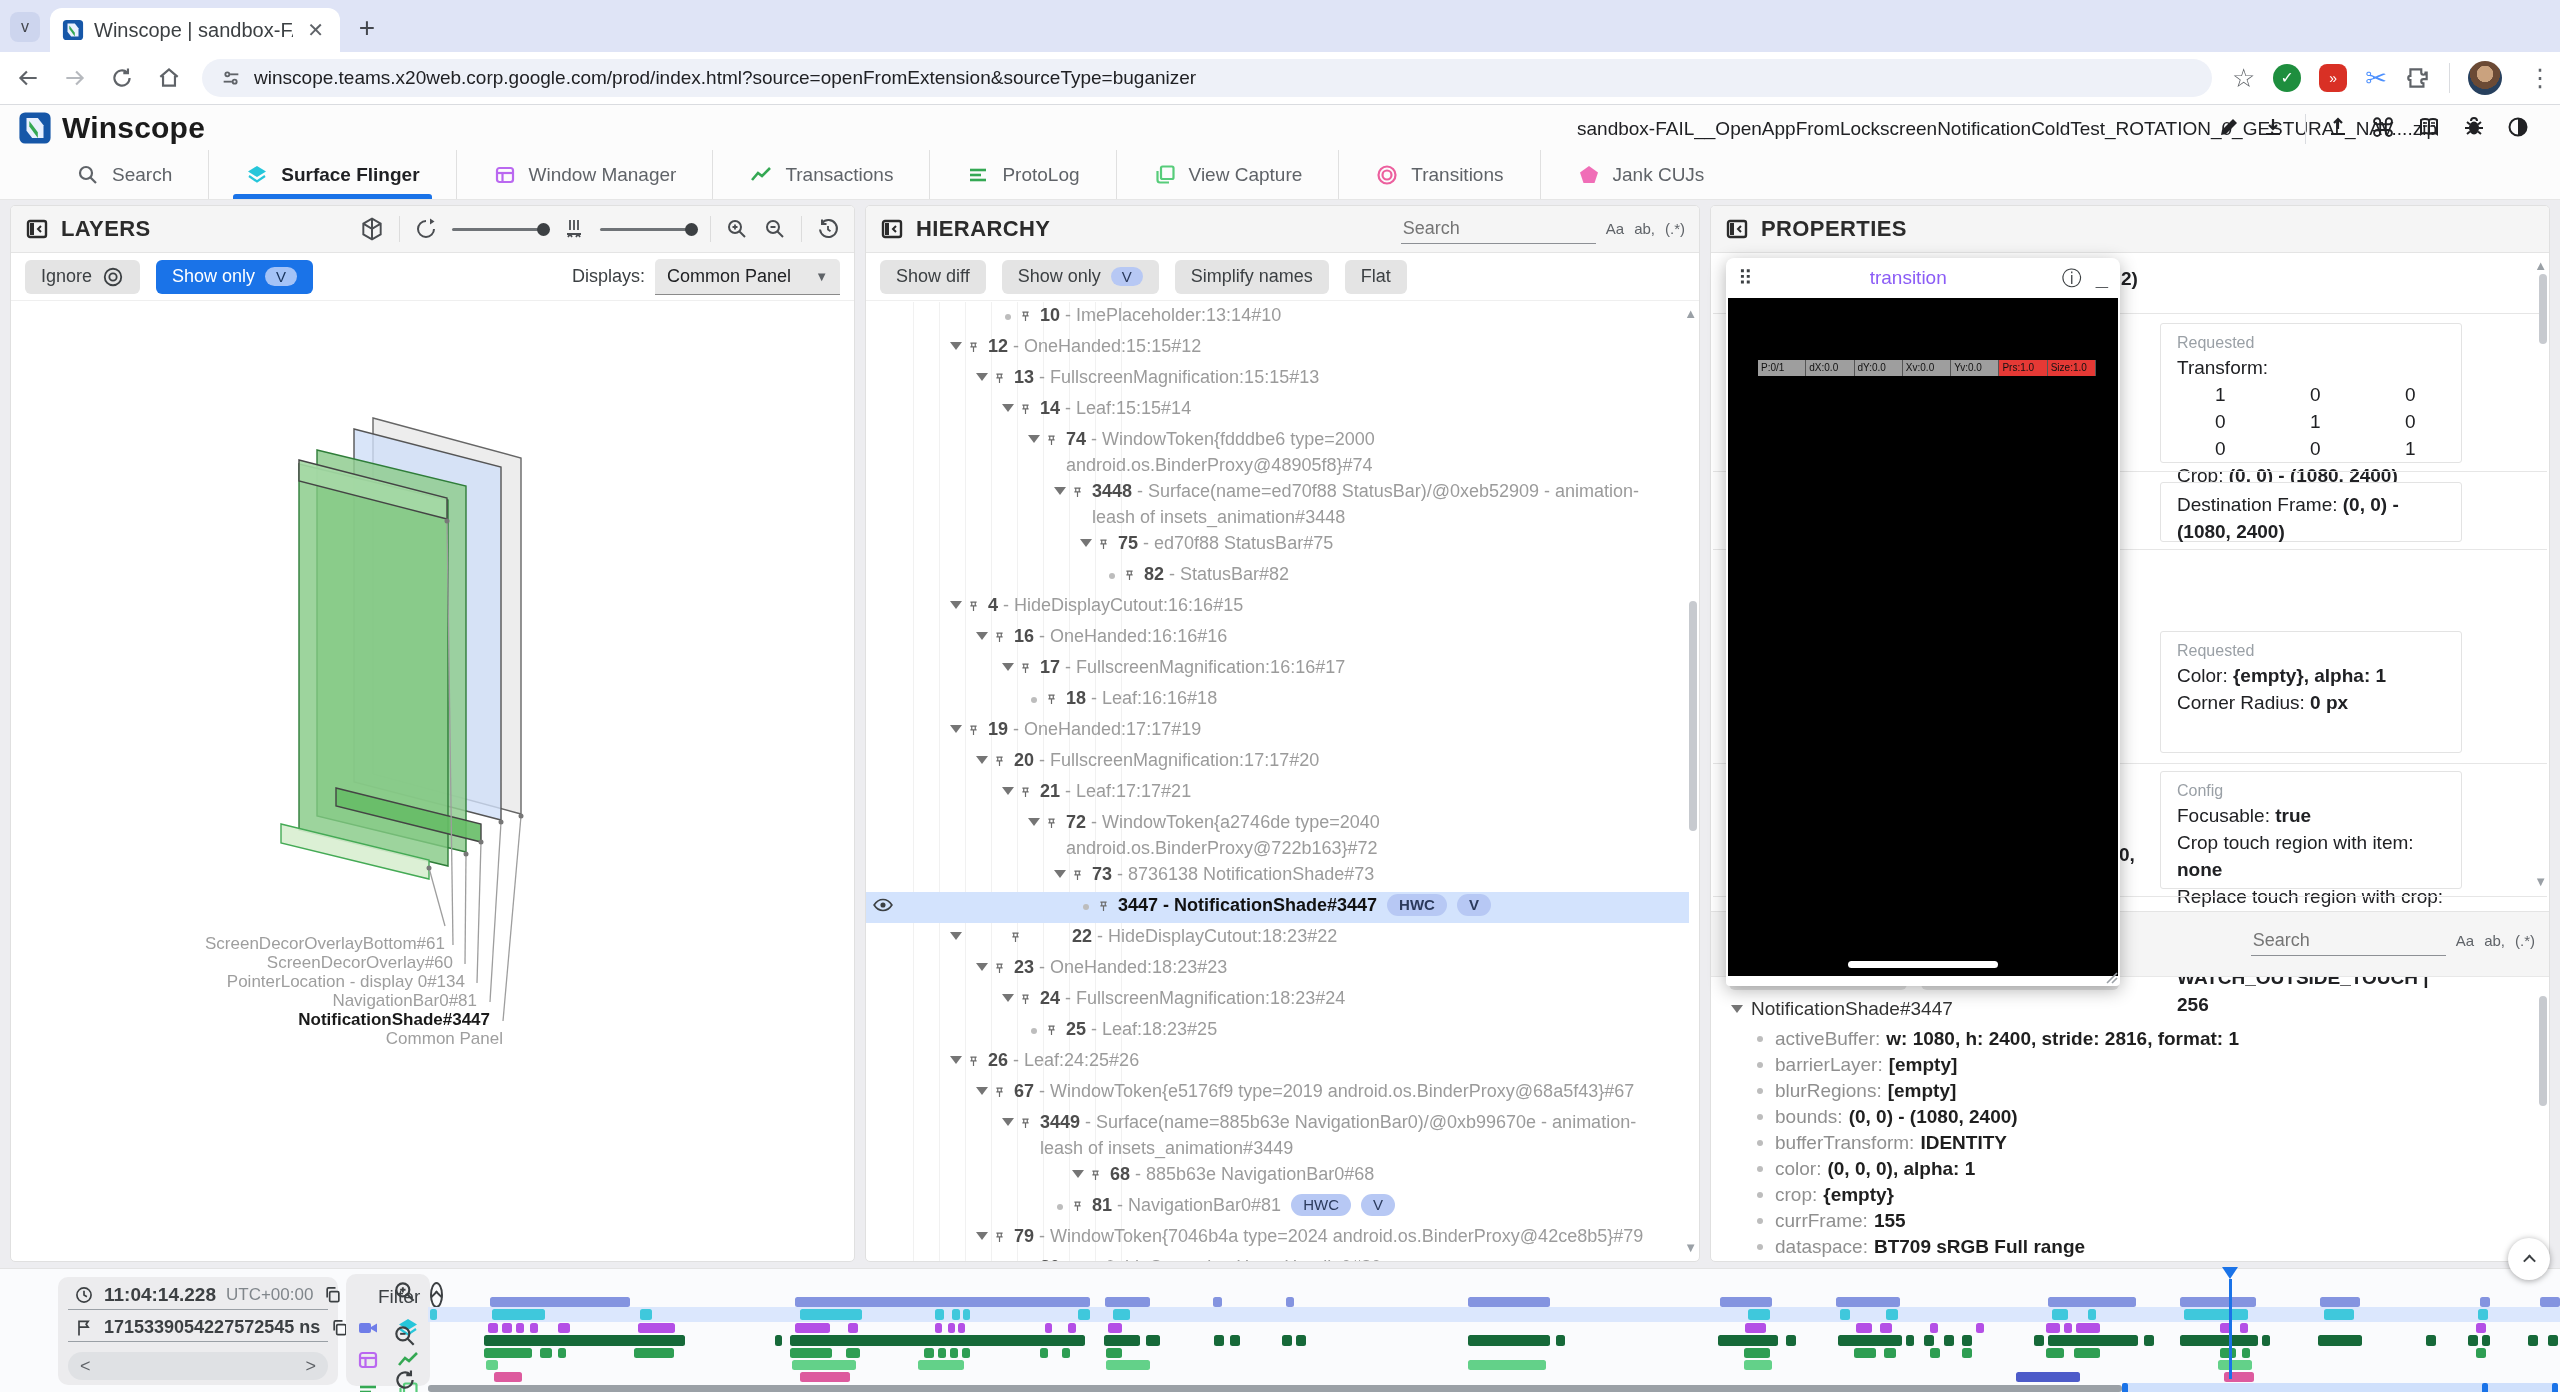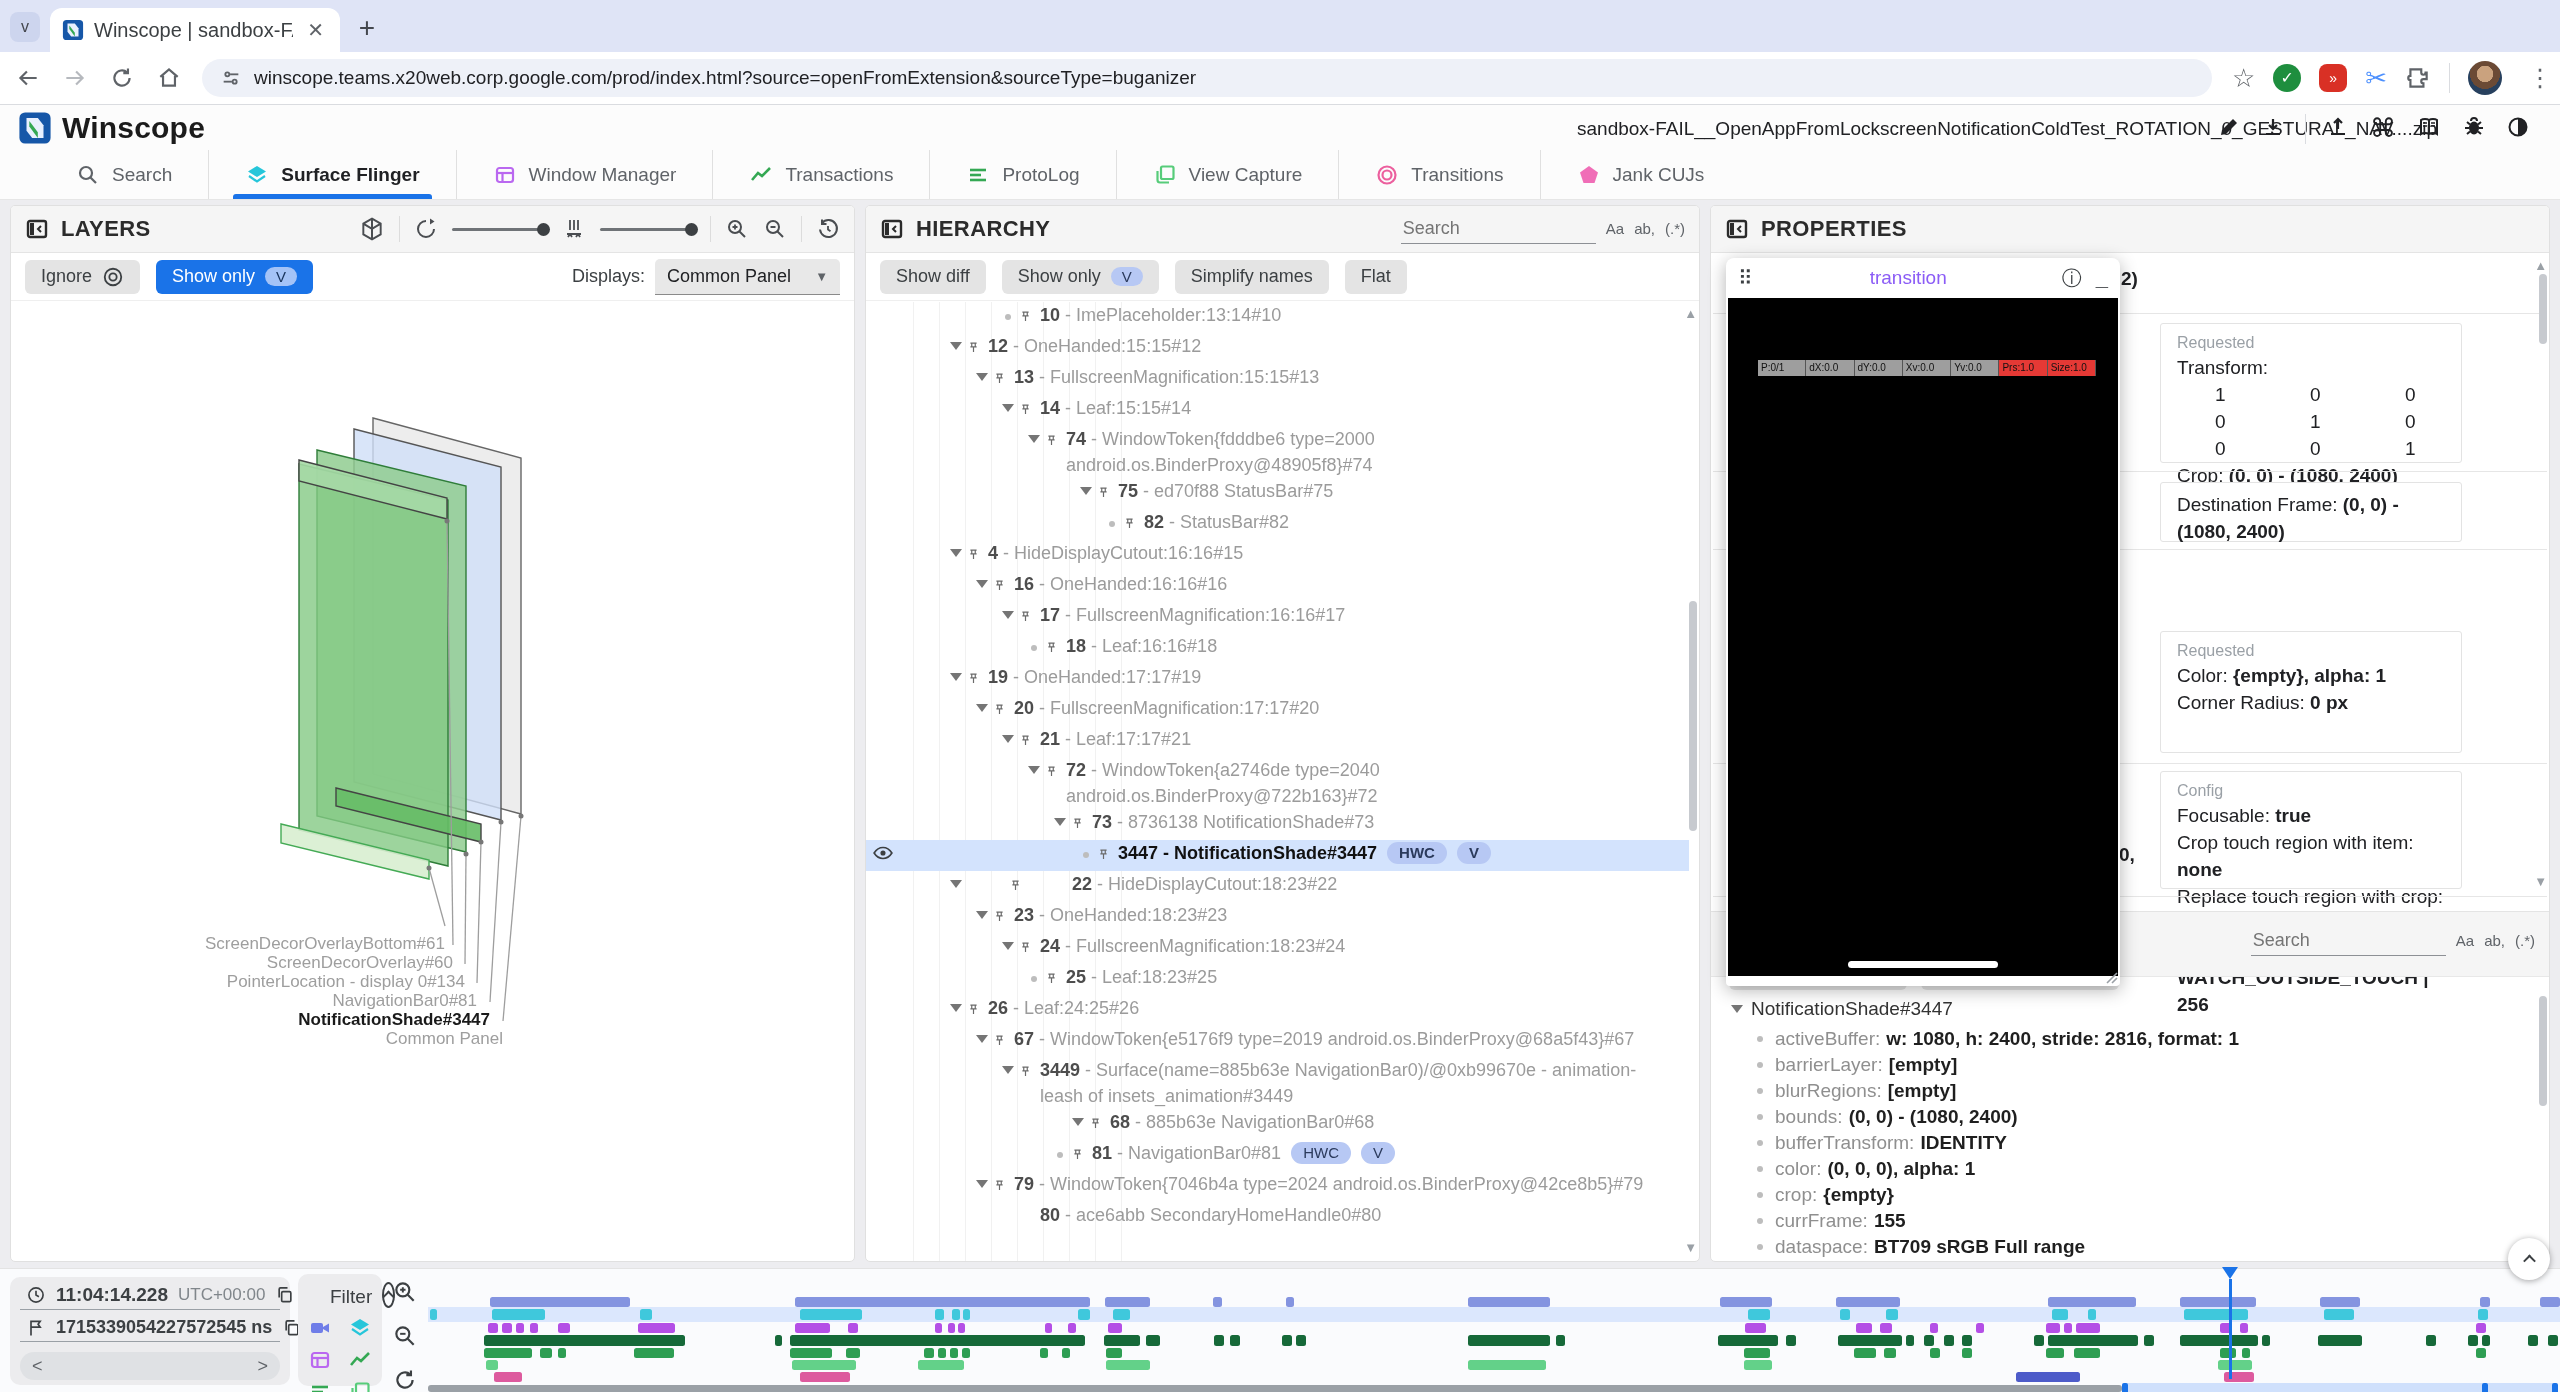--- a/index.html
+++ b/index.html
@@ -96,21 +96,21 @@
   .viewer { position:absolute; left:1726px; top:258px; width:394px; height:728px; background:#fff; border-radius:8px 8px 4px 4px; box-shadow:0 4px 18px rgba(0,0,0,.3); z-index:30; }
   .vtitlebar { height:40px; display:flex; align-items:center; padding:0 12px; }
   .vtitle { flex:1; text-align:center; font-size:19px; color:#8b5cf6; }
   .vscreen { position:absolute; left:2px; top:40px; width:390px; height:678px; background:#000; }
   .pbar { position:absolute; left:30px; top:62px; right:22px; height:16px; display:flex; }
   .pbar span { font-size:10px; color:#111; line-height:16px; padding-left:3px; overflow:hidden; white-space:nowrap; border-right:1px solid #555; flex:1; }
   .gesture { position:absolute; left:120px; bottom:8px; width:150px; height:7px; border-radius:4px; background:#fff; }
   .vresize { position:absolute; right:2px; bottom:2px; width:16px; height:16px; }
   
   .tl { position:absolute; left:0; top:1268px; width:2560px; height:124px; background:#fafbfd; border-top:1px solid #e3e3e3; }
-  .tlbox { position:absolute; background:#ececee; border-radius:10px; }
+  .tlbox { position:absolute; background:#ececee; border-radius:10px;margin-left:48px; }
   .trow { display:flex; align-items:center; gap:10px; border-bottom:1.5px solid #9aa0a6; padding:3px 6px; margin:4px 10px 0 10px; }
   .trow .tval { font-size:19px; font-weight:700; color:#3c4043; white-space:nowrap; }
   .trow .tzone { font-size:17px; color:#80868b; margin-left:auto; }
   .tscroll { margin:10px 10px 0 10px; height:28px; background:#dfe1e4; border-radius:14px; display:flex; align-items:center; justify-content:space-between; padding:0 12px; color:#5f6368; font-size:18px; }
   .filterhead { display:flex; align-items:flex-end; gap:10px; padding:8px 0 0 32px; font-size:19px; color:#3c4043; }
   .circbtn { width:26px; height:26px; border:2px solid #3c4043; border-radius:50%; display:flex; align-items:center; justify-content:center; }
   .chev { width:9px; height:9px; border-left:2.5px solid #3c4043; border-top:2.5px solid #3c4043; transform:rotate(45deg) translate(1px,1px); }
   .fgrid { display:flex; flex-wrap:wrap; justify-content:center; gap:8px 16px; padding:8px 8px; }
   .zoomcol { position:absolute; display:flex; flex-direction:column; gap:18px; color:#3c4043; }
   .seg { position:absolute; border-radius:2.5px; }
@@ -473,20 +473,29 @@
           <span class="htext"><b>14</b> - Leaf:15:15#14</span>
         </div>
         <div class="h-row" style="padding-left: 158px;">
           <span class="exp">
             <span class="tri"></span>
           </span>
           <span class="pin"><svg width="15" height="17" viewBox="0 0 24 24">
               <path d="M7 3.5 h10 M9.2 3.5 v6 M14.8 3.5 v6 M7 9.5 h10 M12 9.5 v8" fill="none" stroke="currentColor" stroke-width="1.9"></path>
             </svg></span>
           <span class="htext"><b>74</b> - WindowToken{fdddbe6 type=2000 android.os.BinderProxy@48905f8}#74</span>
+        </div>
+        <div class="h-row" style="padding-left: 184px;">
+          <span class="exp">
+            <span class="tri"></span>
+          </span>
+          <span class="pin"><svg width="15" height="17" viewBox="0 0 24 24">
+              <path d="M7 3.5 h10 M9.2 3.5 v6 M14.8 3.5 v6 M7 9.5 h10 M12 9.5 v8" fill="none" stroke="currentColor" stroke-width="1.9"></path>
+            </svg></span>
+          <span class="htext"><b>3448</b> - Surface(name=ed70f88 StatusBar)/@0xeb52909 - animation-leash of insets_animation#3448</span>
         </div>
         <div class="h-row" style="padding-left: 210px;">
           <span class="exp">
             <span class="tri"></span>
           </span>
           <span class="pin"><svg width="15" height="17" viewBox="0 0 24 24">
               <path d="M7 3.5 h10 M9.2 3.5 v6 M14.8 3.5 v6 M7 9.5 h10 M12 9.5 v8" fill="none" stroke="currentColor" stroke-width="1.9"></path>
             </svg></span>
           <span class="htext"><b>75</b> - ed70f88 StatusBar#75</span>
         </div>

